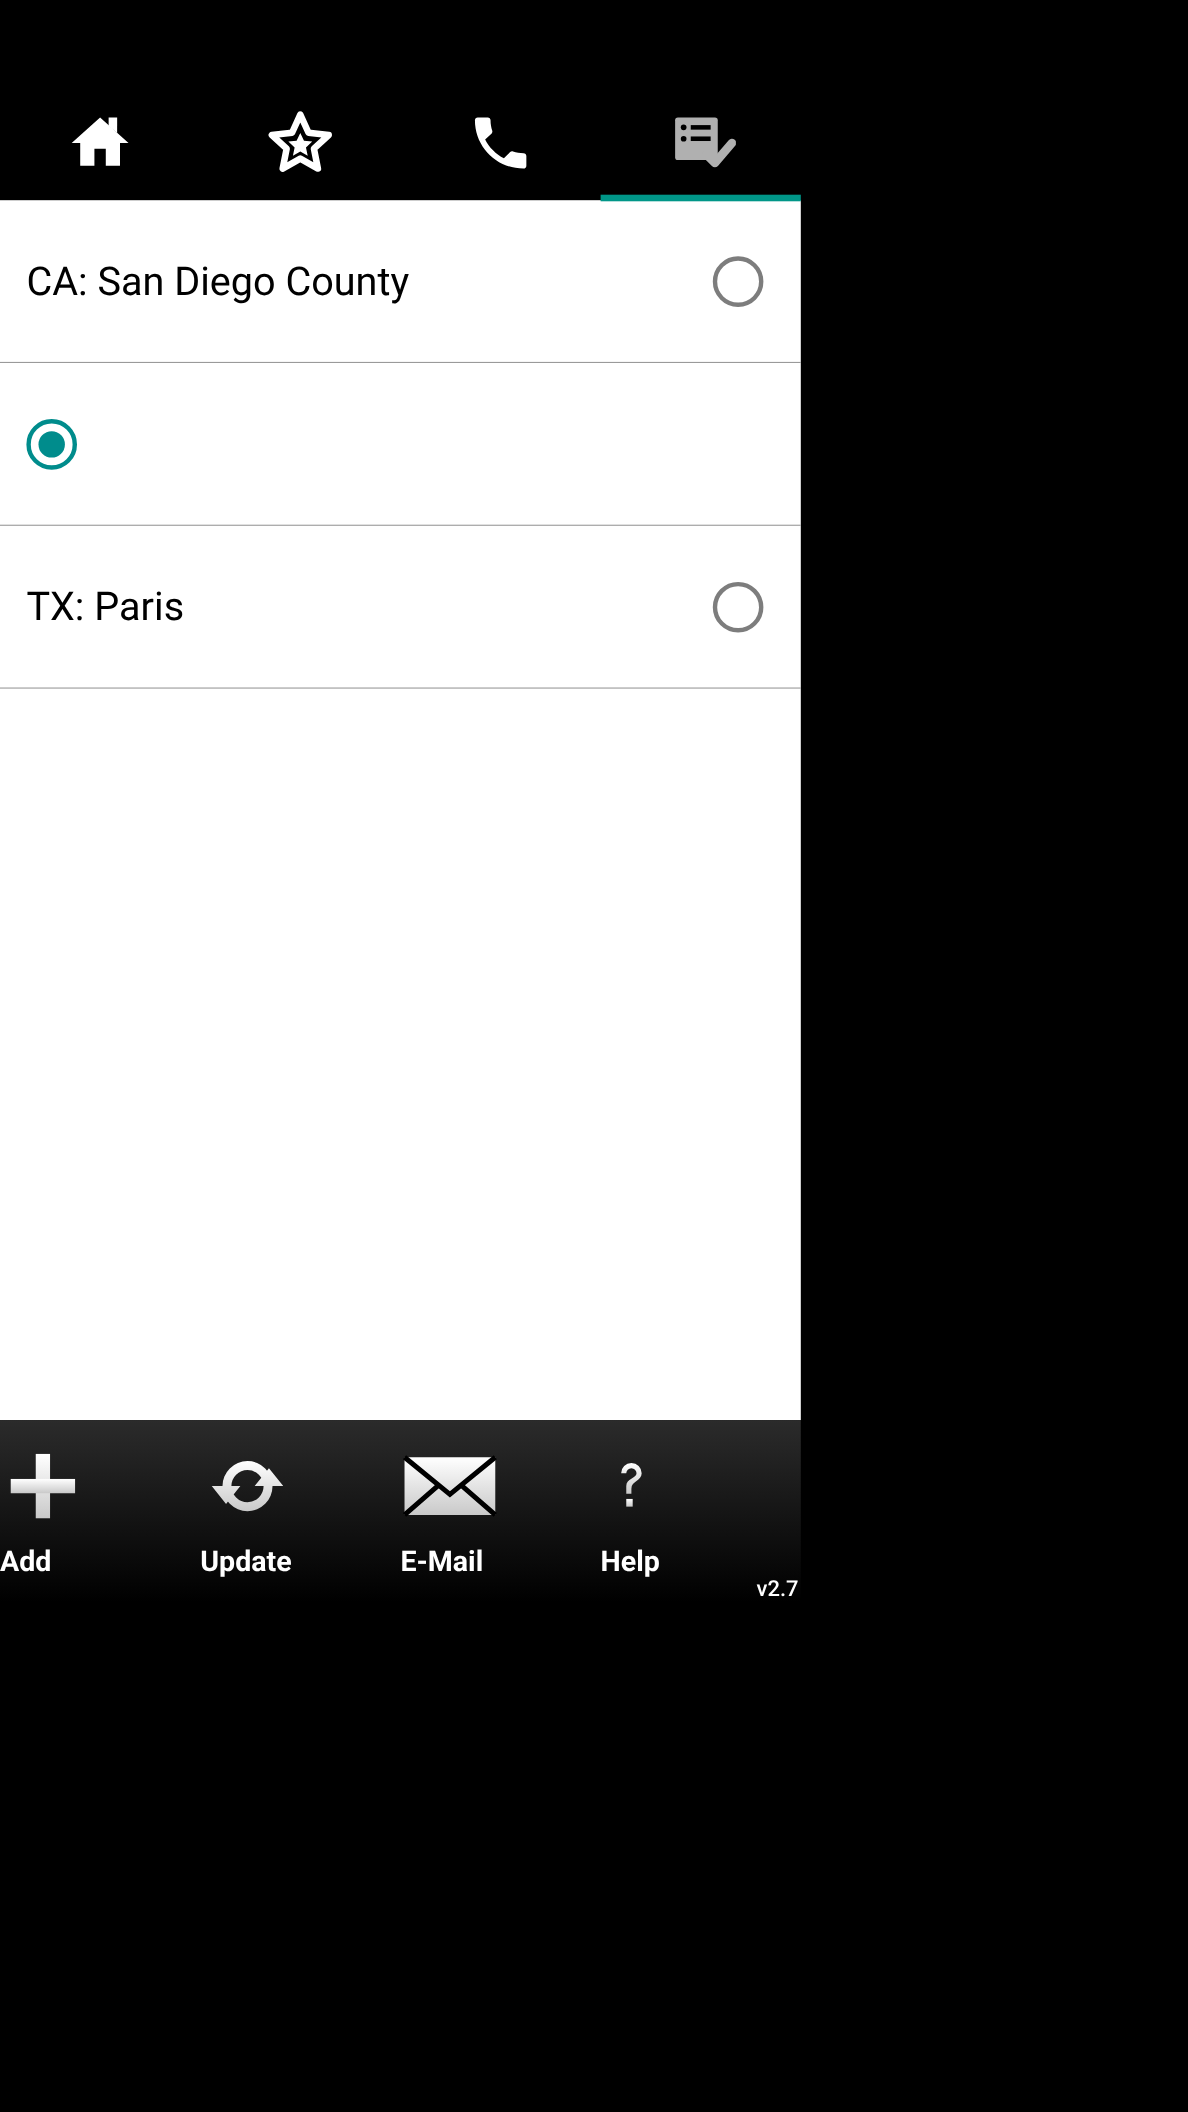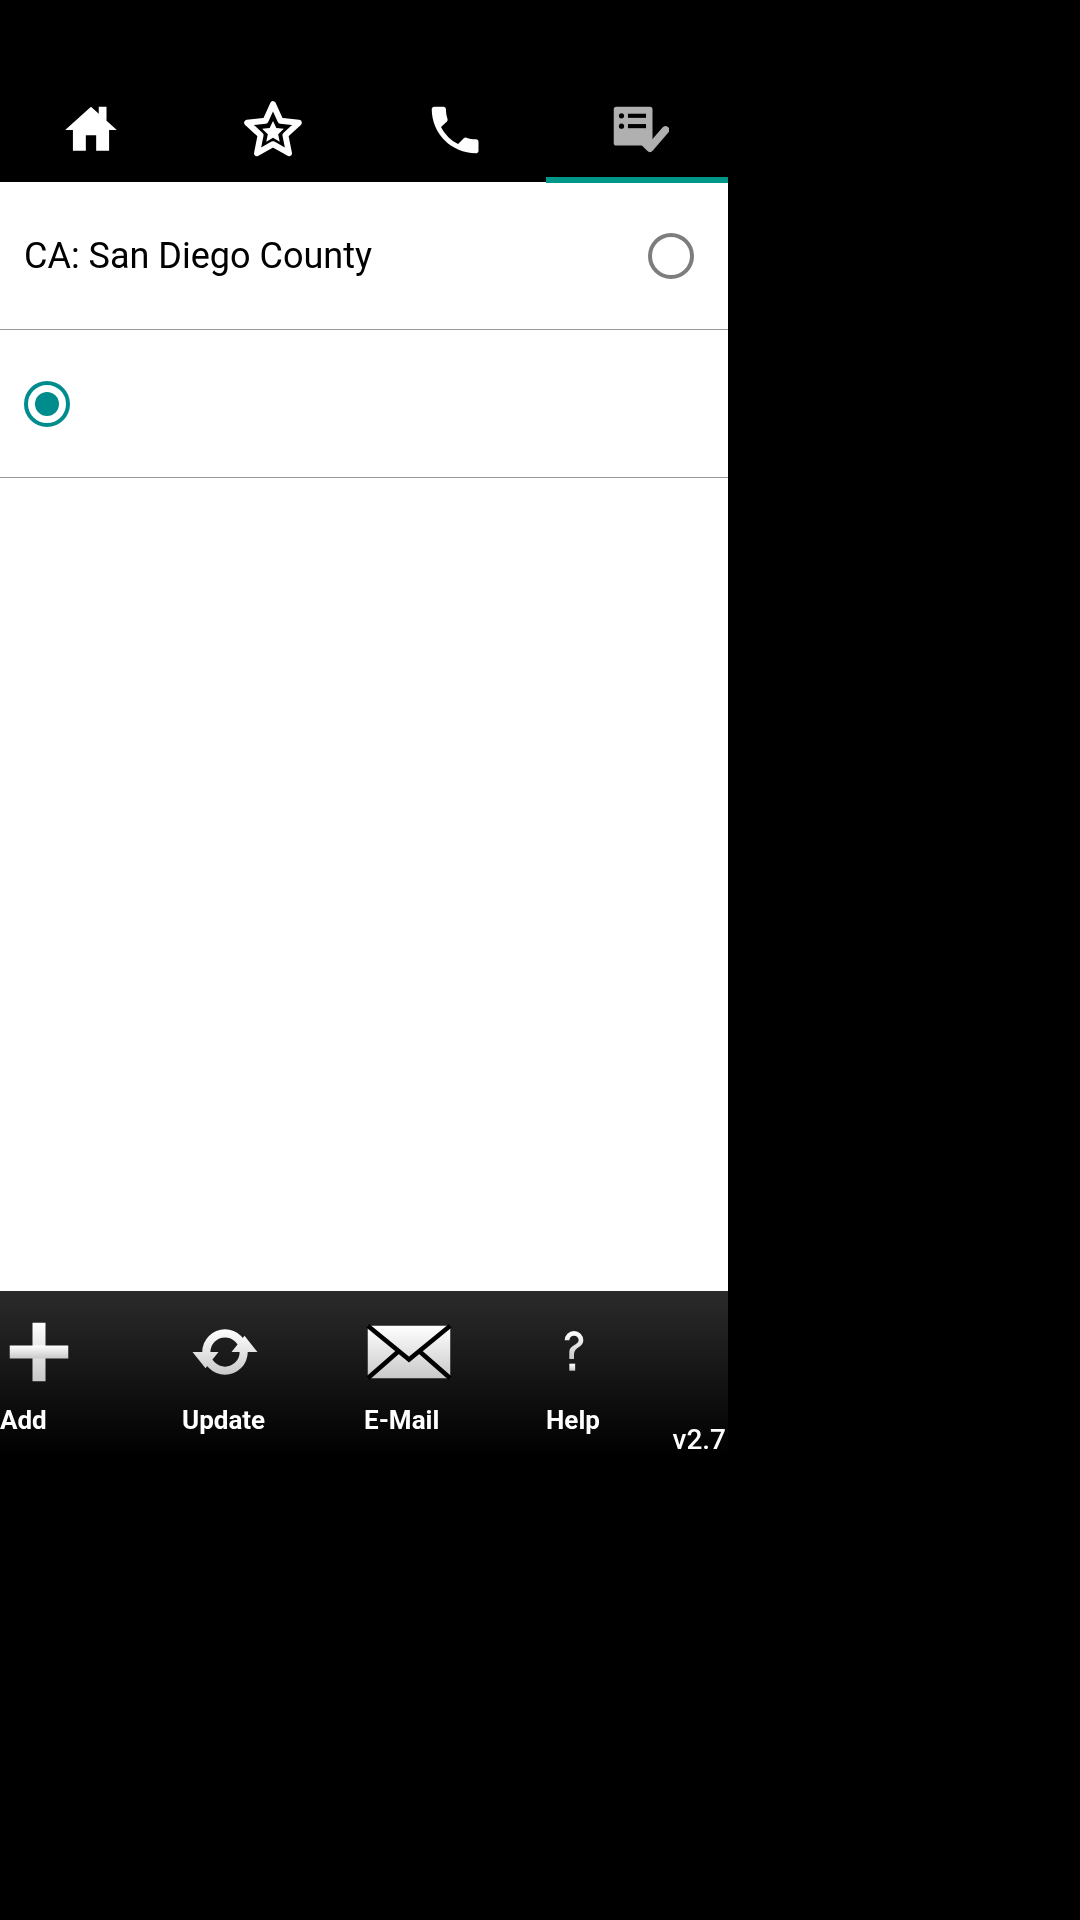--- a/index.html
+++ b/index.html
@@ -98,21 +98,21 @@
   }
   .bottom-action svg {
     margin-bottom: 8px;
   }
 
   .version {
     position: absolute;
     right: 2px;
     bottom: 0;
     color: #fff;
-    font-size: 28px;
+    font-size: 20px;
     font-weight: 500;
   }
 </style>
 </head>
 <body>
 
 <div class="screen">
 
   <div class="top-tabs">
 
@@ -161,20 +161,24 @@
 
     <div class="list-row">
       <span>CA: San Diego County</span>
       <span class="radio"></span>
     </div>
 
     <div class="list-row">
       <span class="radio selected"></span>
     </div>
 
+    <div class="list-row">
+      <span>TX: Paris</span>
+      <span class="radio"></span>
+    </div>
 
   </div>
 
   <div class="bottom-bar">
 
     <div class="bottom-action">
       <span>
         <svg width="78" height="78" viewBox="0 0 24 24">
           <defs>
             <linearGradient id="g1" x1="0" y1="0" x2="0" y2="1">

